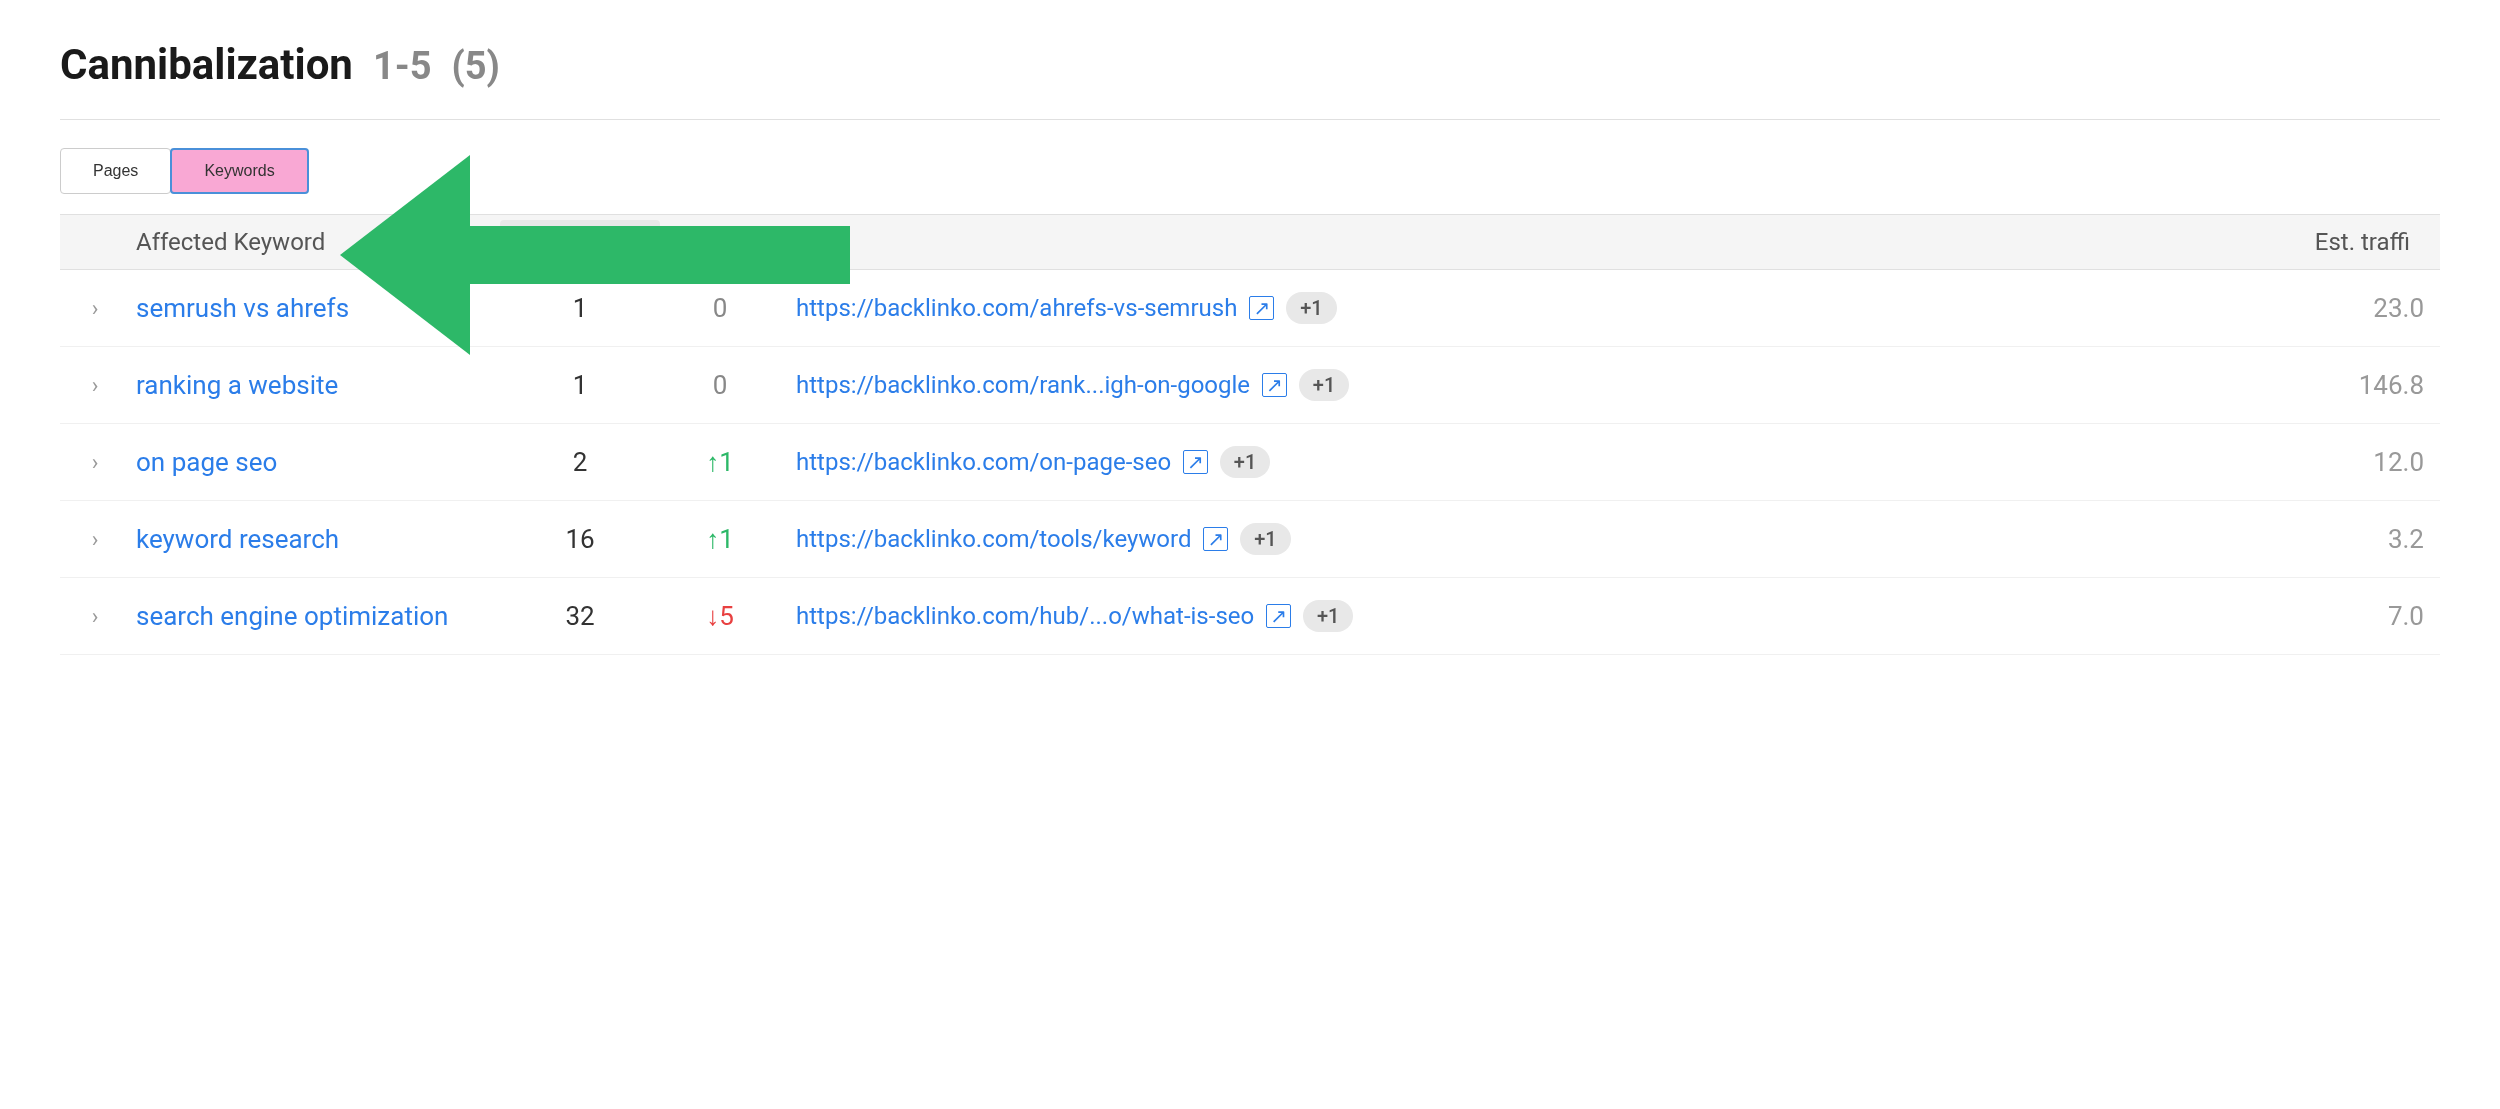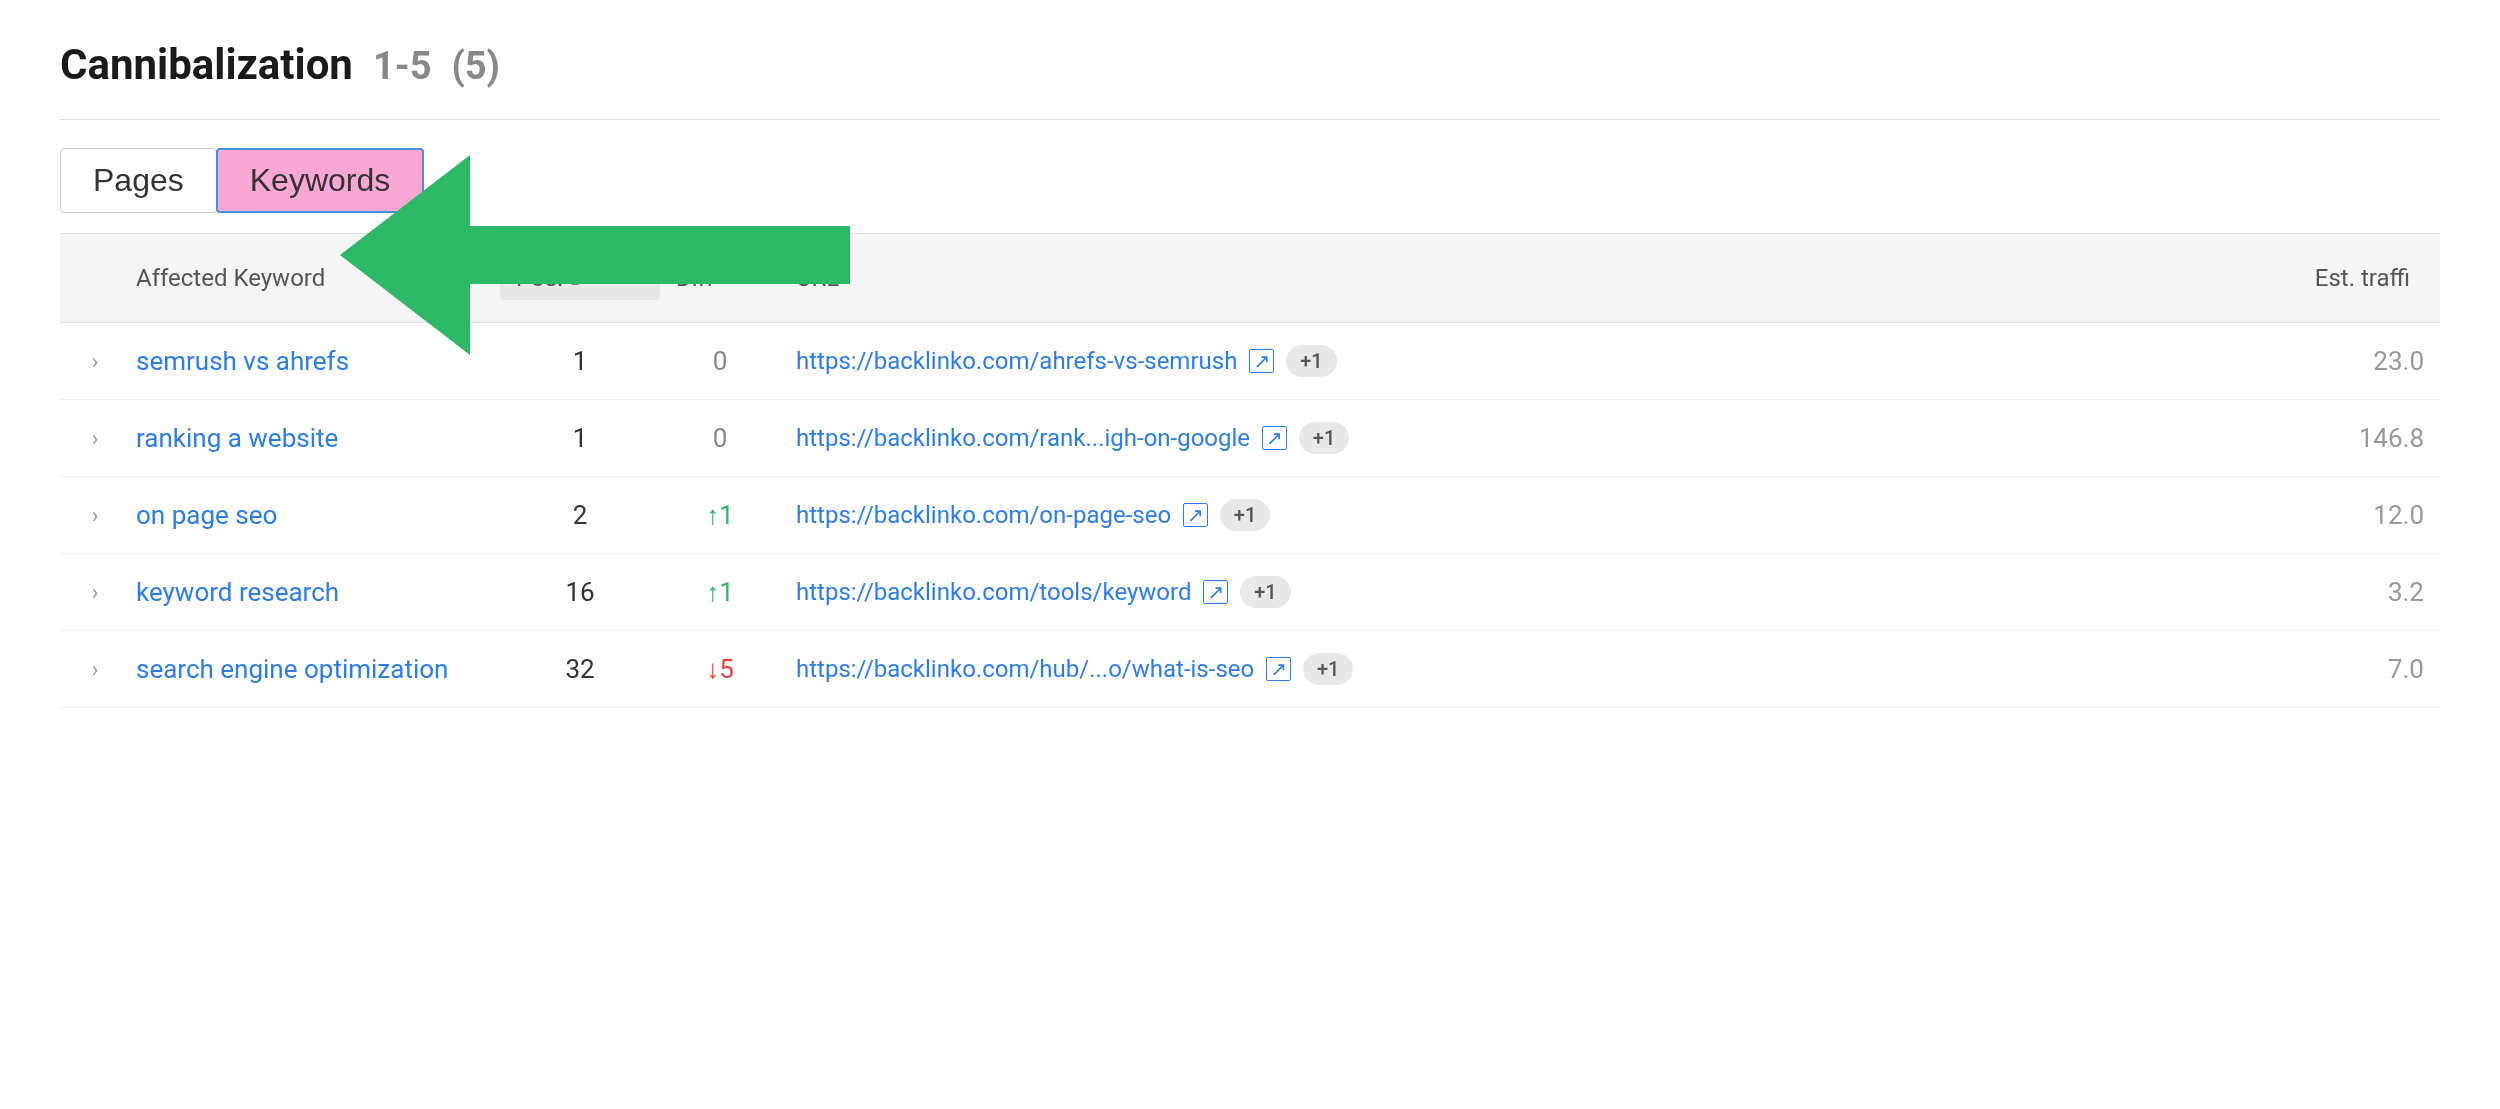--- a/index.html
+++ b/index.html
@@ -48,21 +48,21 @@
     .tab-container {
       display: flex;
       gap: 0;
       margin-bottom: 0;
       position: relative;
       z-index: 2;
     }
 
     .tab-btn {
       padding: 12px 32px;
-      font-size: 32px;
+      font-size: 16px;
       border: 1px solid #ccc;
       background: #fff;
       cursor: pointer;
       color: #333;
       border-radius: 4px;
       margin-right: -1px;
     }
 
     .tab-btn.active {
       border: 2px solid #4a90d9;
@@ -102,21 +102,21 @@
     
     .table-wrapper {
       margin-top: 20px;
       width: 100%;
     }
 
     .table-header {
       display: grid;
       grid-template-columns: 60px 380px 160px 120px 1fr 200px;
       background: #f5f5f5;
-      padding: 22px 0;
+      padding: 5px 0;
       border-top: 1px solid #e0e0e0;
       border-bottom: 1px solid #e0e0e0;
       align-items: center;
     }
 
     .col-header {
       font-size: 24px;
       color: #555;
       font-weight: 400;
       padding: 0 16px;

